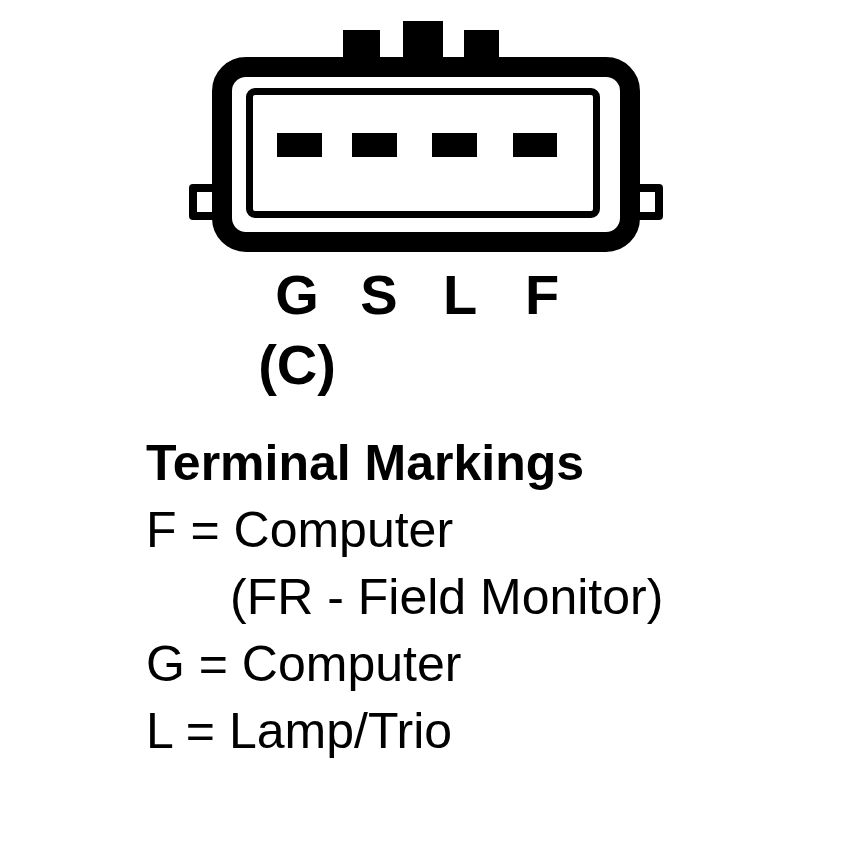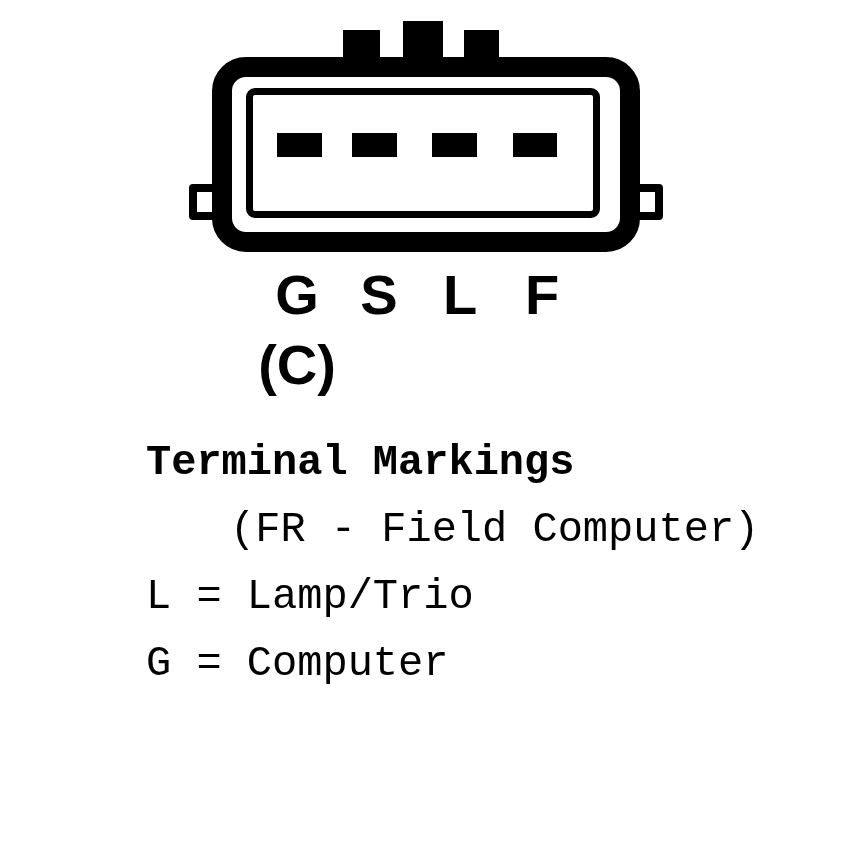--- a/index.html
+++ b/index.html
@@ -86,25 +86,24 @@
   .lbl-l  { left: 460px; }
   .lbl-f  { left: 542px; }
   .sub-c  { left: 297px; }
   .sub-fr { left: 565px; }
 
   
   .legend {
     position: absolute;
     left: 146px;
     top: 430px;
-    font-size: 42px;
+    font-size: 50px;
     line-height: 67px;
     color: #000;
     white-space: nowrap;
-    font-family: Liberation Mono, monospace;
   }
   .legend-title { font-weight: bold; }
   .legend-line.indent { padding-left: 84px; }
 </style>
 </head>
 <body>
 
 <div class="stage">
 
   <div class="connector">
@@ -127,18 +126,19 @@
 
   <div class="pin-label lbl-g">G</div>
   <div class="pin-label lbl-s">S</div>
   <div class="pin-label lbl-l">L</div>
   <div class="pin-label lbl-f">F</div>
 
   <div class="sub-label sub-c">(C)</div>
 
   <div class="legend">
     <div class="legend-title">Terminal Markings</div>
-    <div class="legend-line indent">(FR - Field Computer)</div>
+    <div class="legend-line">F = Computer</div>
+    <div class="legend-line indent">(FR - Field Monitor)</div>
+    <div class="legend-line">G = Computer</div>
     <div class="legend-line">L = Lamp/Trio</div>
-    <div class="legend-line">G = Computer</div>
   </div>
 
 </div>
 
 </body></html>

